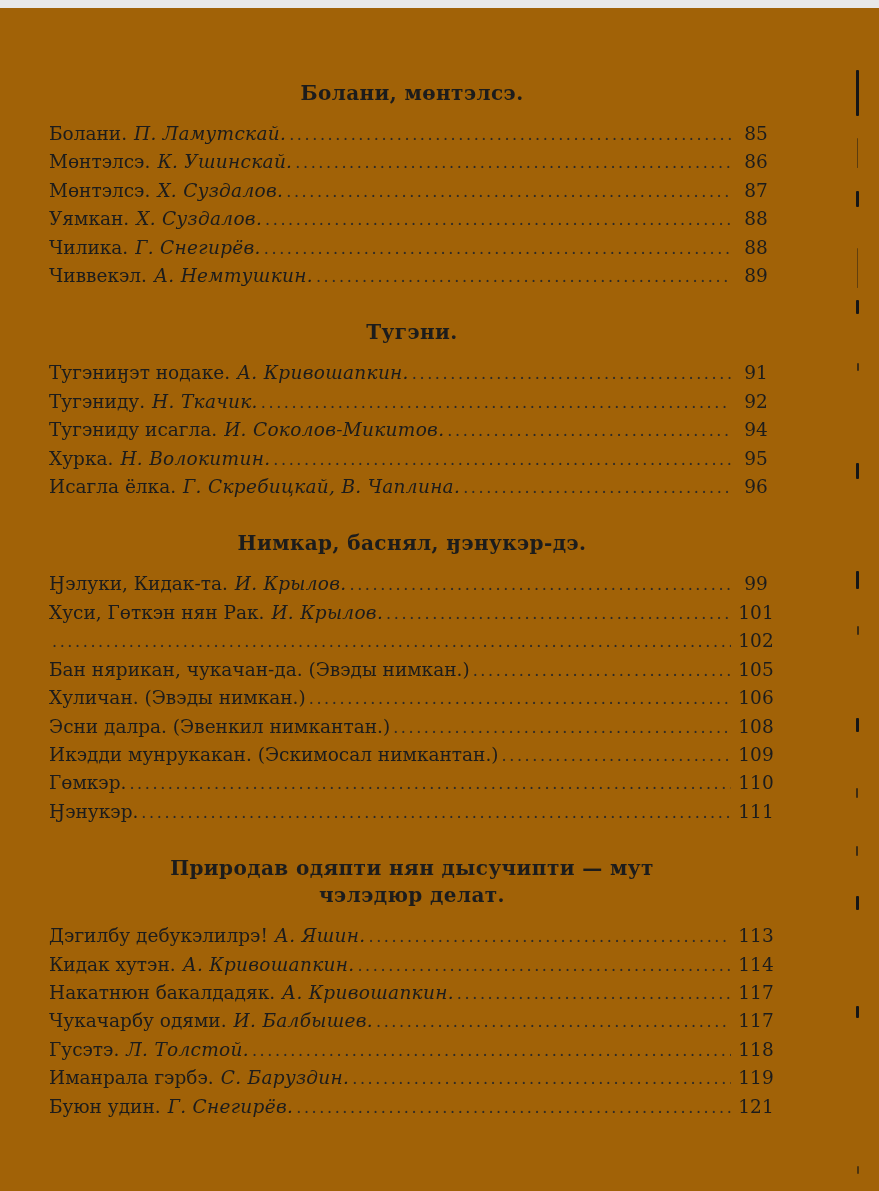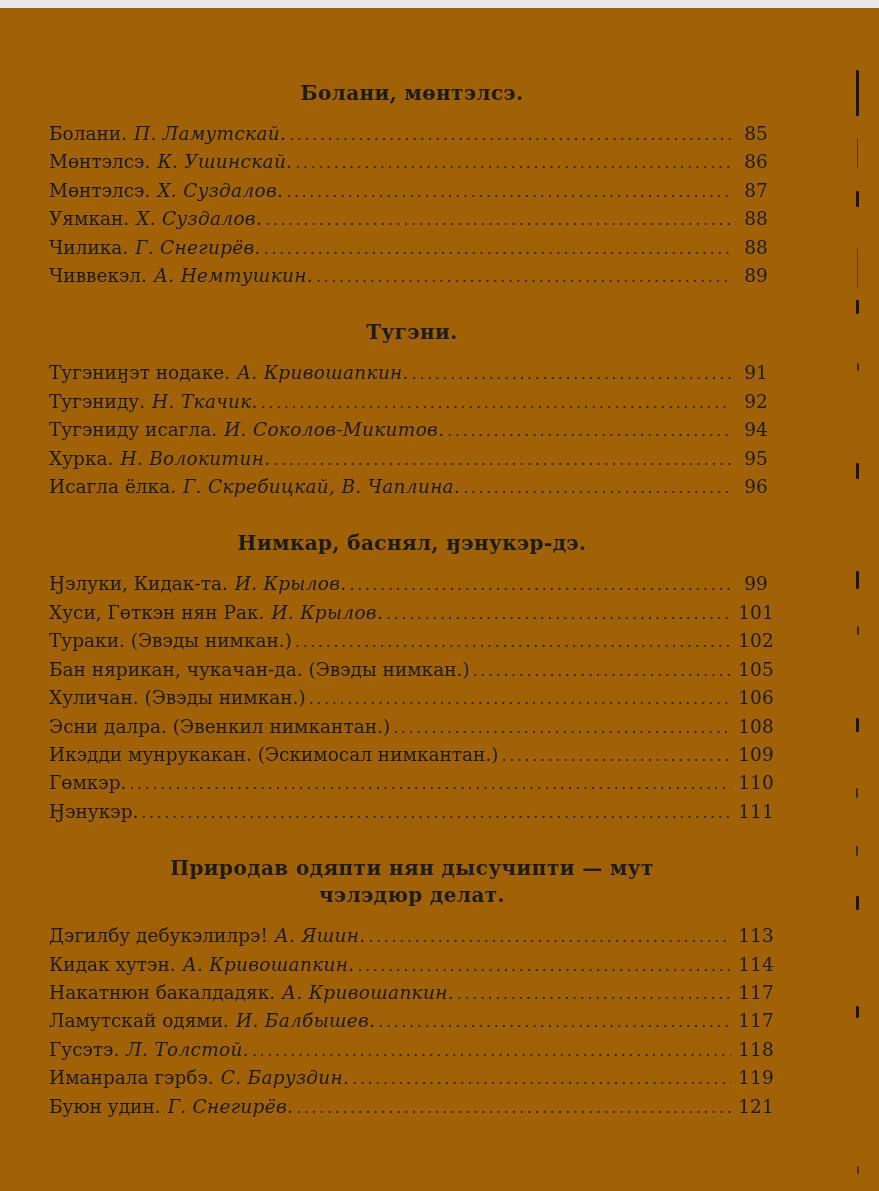--- a/index.html
+++ b/index.html
@@ -173,21 +173,20 @@
   </div>
 
   <div class="entry">
     <span class="entry-title">Хуси, Гөткэн нян Рак.</span>
     <span class="entry-author">И. Крылов.</span>
     <span class="dot-leader"></span>
     <span class="entry-page">101</span>
   </div>
 
   <div class="entry">
-    <span class="entry-title">Тураки. (Эвэды нимкан.)</span>
 
     <span class="dot-leader"></span>
     <span class="entry-page">102</span>
   </div>
 
 
   <div class="entry">
     <span class="entry-title">Бан нярикан, чукачан-да. (Эвэды нимкан.)</span>
 
     <span class="dot-leader"></span>
@@ -251,21 +250,21 @@
 
 
   <div class="entry">
     <span class="entry-title">Накатнюн бакалдадяк.</span>
     <span class="entry-author">А. Кривошапкин.</span>
     <span class="dot-leader"></span>
     <span class="entry-page">117</span>
   </div>
 
   <div class="entry">
-    <span class="entry-title">Ламутскай одями.</span>
+    <span class="entry-title">Чукачарбу одями.</span>
     <span class="entry-author">И. Балбышев.</span>
     <span class="dot-leader"></span>
     <span class="entry-page">117</span>
   </div>
 
   <div class="entry">
     <span class="entry-title">Гусэтэ.</span>
     <span class="entry-author">Л. Толстой.</span>
     <span class="dot-leader"></span>
     <span class="entry-page">118</span>

